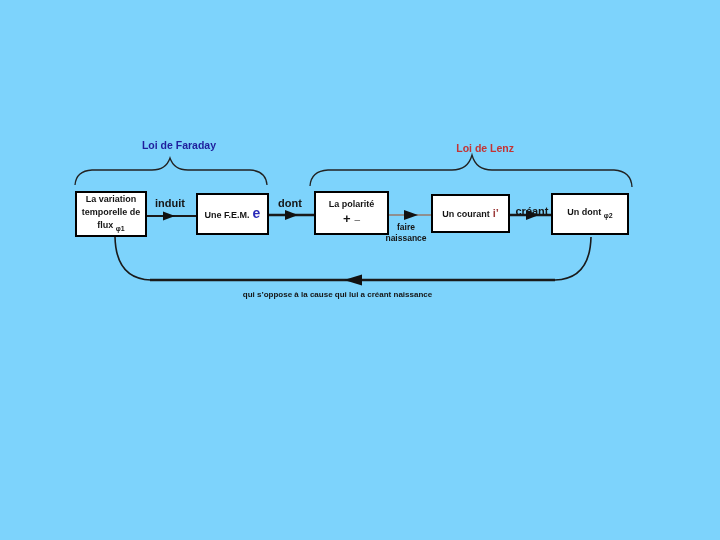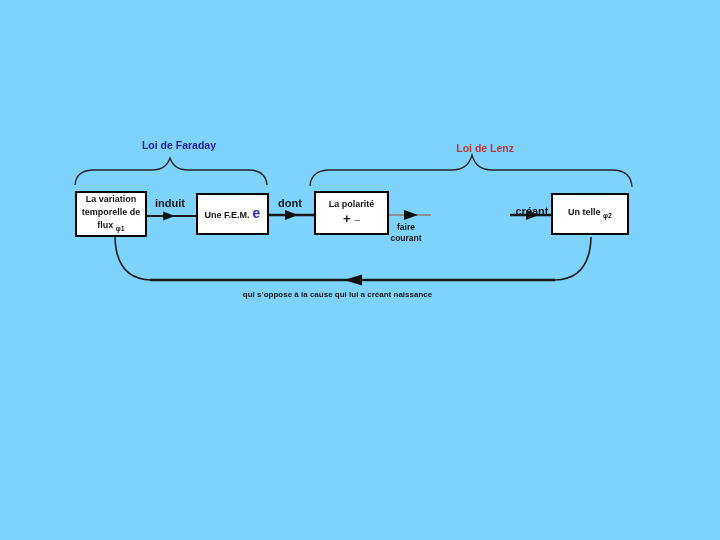--- a/index.html
+++ b/index.html
@@ -77,29 +77,32 @@
 
   <div class="abs node box-fem">
     <div><span>Une F.E.M.</span><span class="sym-e">e</span></div>
   </div>
 
   <div class="abs node box-polarite">
     <div>La polarité</div>
     <div class="plusminus"><span class="plus">+</span><span class="minus">–</span></div>
   </div>
 
+  <div class="abs node box-courant">
+    <div><span>Un courant</span><span class="sym-i">i’</span></div>
+  </div>
 
   <div class="abs node box-flux">
-    <div><span>Un telle</span>&nbsp;<span class="sub">φ2</span></div>
+    <div><span>Un dont</span>&nbsp;<span class="sub">φ2</span></div>
   </div>
 
   <div class="abs edge-label lbl-induit">induit</div>
   <div class="abs edge-label lbl-dont">dont</div>
   <div class="abs edge-label lbl-creant">créant</div>
 
   <div class="abs col-label col-bottom">
     <div>faire</div>
-    <div>courant</div>
+    <div>naissance</div>
   </div>
 
   <div class="abs caption">qui s’oppose à la cause qui lui a créant naissance</div>
 
 </div>
 
 </body></html>

